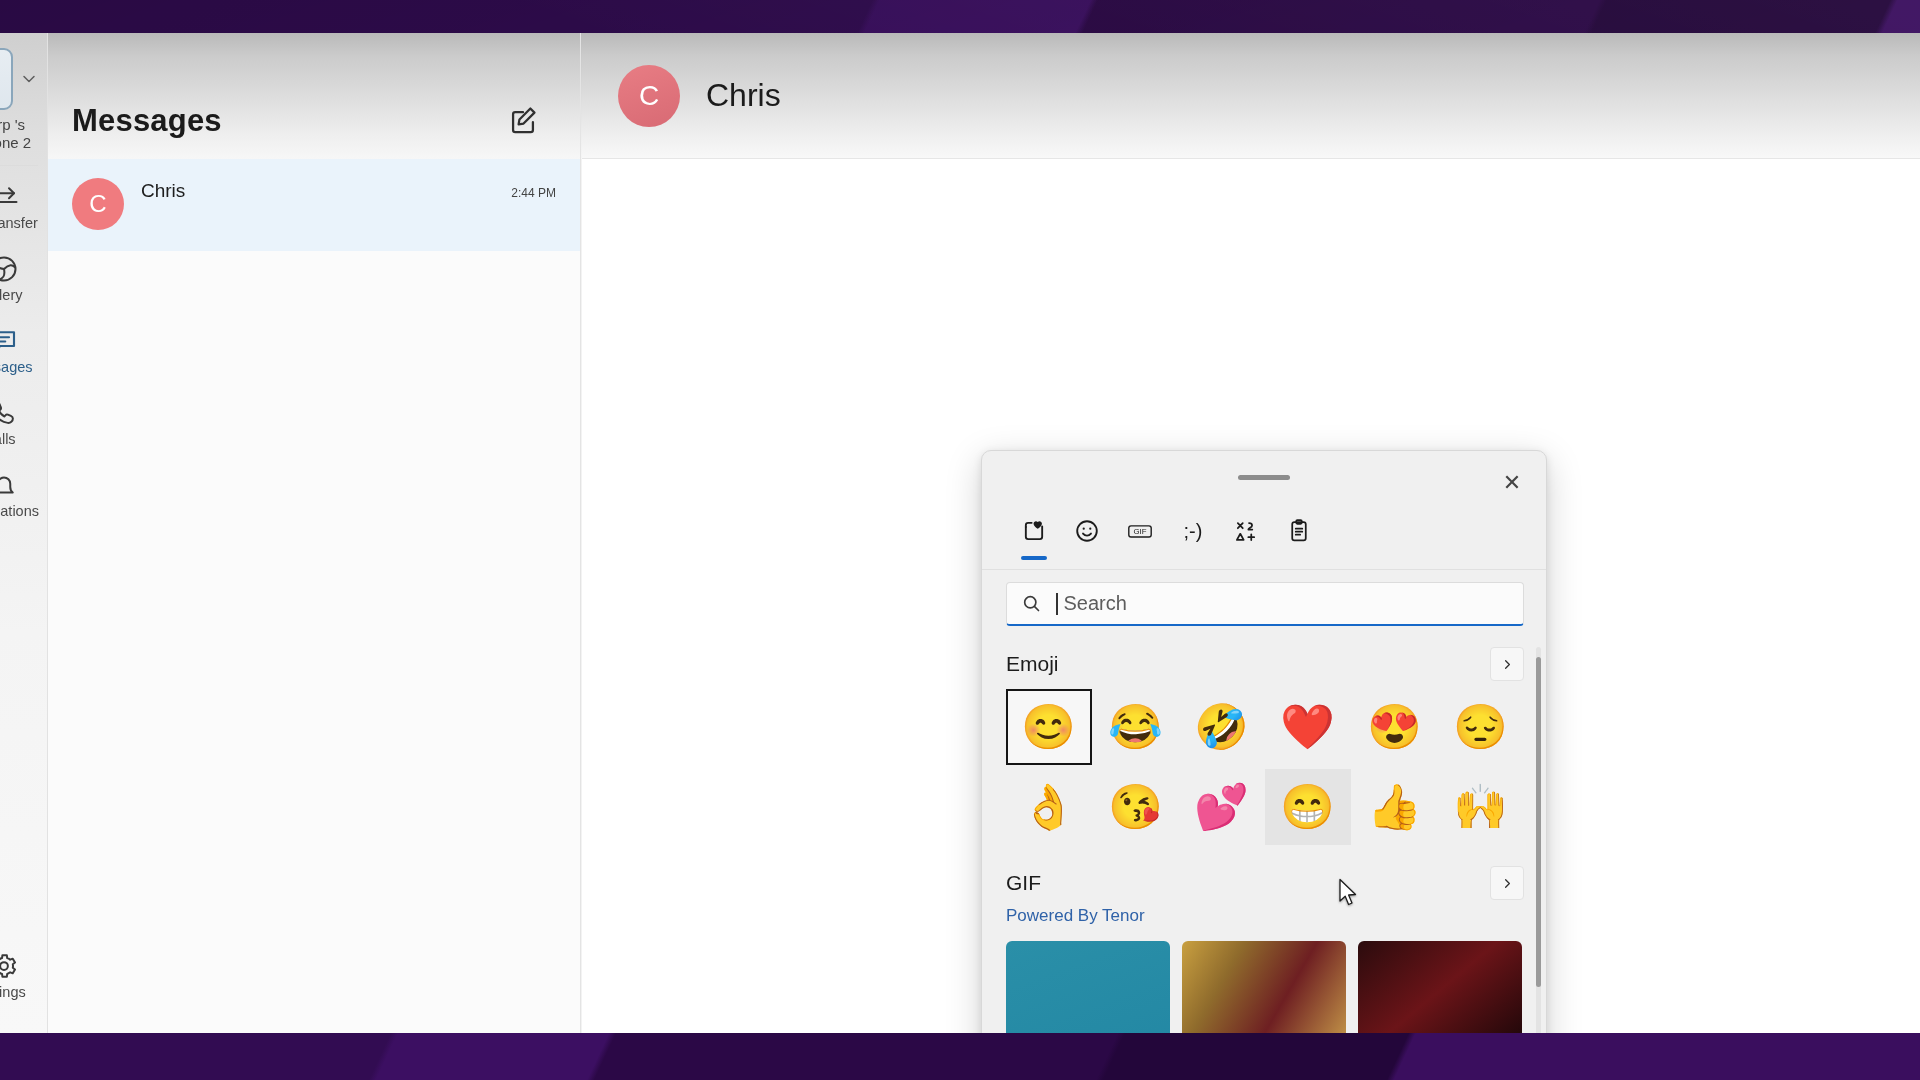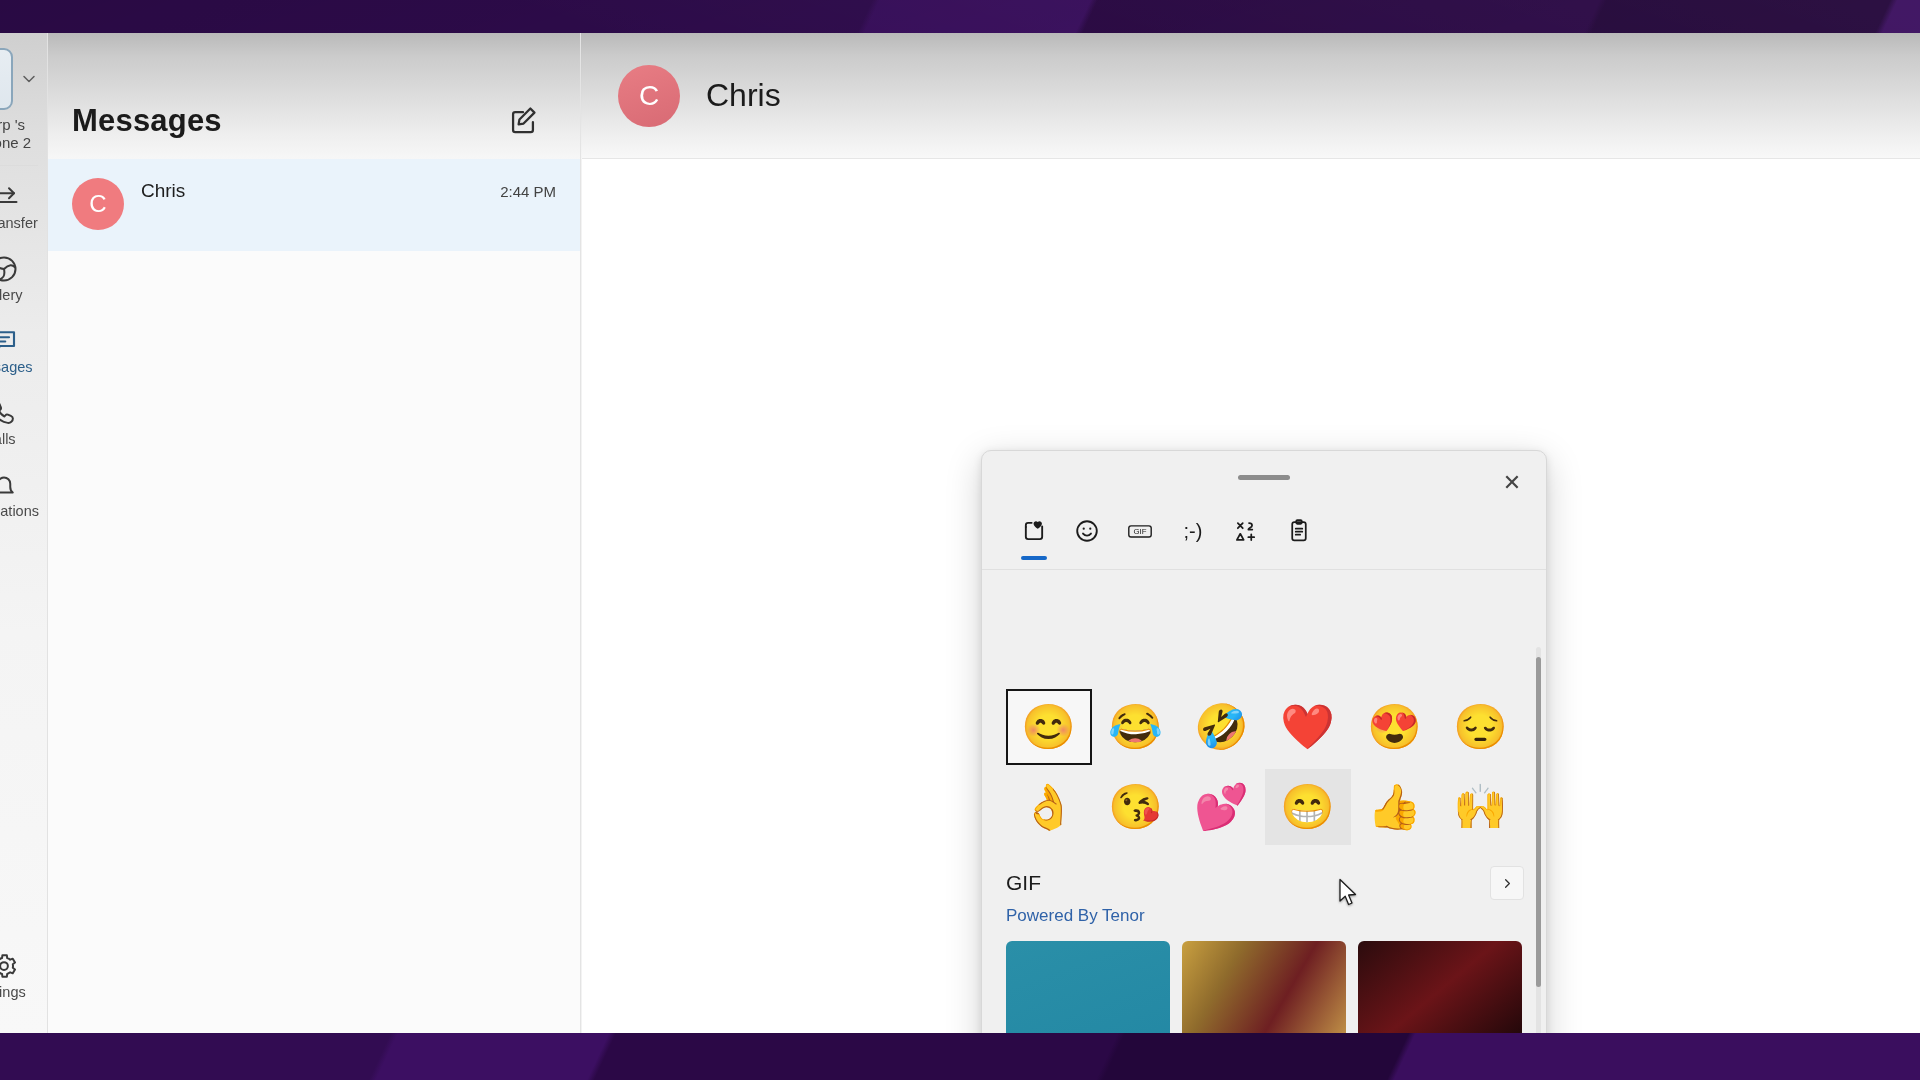--- a/index.html
+++ b/index.html
@@ -122,21 +122,21 @@
   }
   .avatar {
     width: 52px; height: 52px; border-radius: 50%;
     background: #f07b7f; color: #fff;
     display: flex; align-items: center; justify-content: center;
     font-size: 24px; flex: none;
   }
   .convo-body { flex: 1; min-width: 0; padding-top: 2px; }
   .convo-top { display: flex; justify-content: space-between; align-items: baseline; }
   .convo-name { font-size: 19px; color: #1d1d1d; }
-  .convo-time { font-size: 15px; color: #434343; }
+  .convo-time { font-size: 12px; color: #434343; }
   .convo-prev { font-size: 19px; color: #2a2a2a; margin-top: 9px; }
 
   
   .chat {
     position: absolute; left: 622px; top: 0;
     width: 1338px; height: 1000px;
     background: #ffffff;
   }
   .chat-head {
     height: 126px; position: relative;
@@ -451,21 +451,39 @@
             <rect x="9.6" y="2.6" width="4.8" height="3.2" rx="1"></rect>
             <line x1="9.2" y1="10" x2="14.8" y2="10"></line>
             <line x1="9.2" y1="12.6" x2="14.8" y2="12.6"></line>
             <line x1="9.2" y1="15.2" x2="13" y2="15.2"></line>
           </svg>
 
         </div>
 
       </div>
 
-
+      <div class="search-wrap">
+        <div class="search-box">
+          <svg class="s-ico" viewBox="0 0 24 24" fill="none" stroke="currentColor" stroke-width="1.9" stroke-linecap="round" stroke-linejoin="round">
+            <circle cx="10.6" cy="10.6" r="6.4"></circle>
+              <line x1="15.3" y1="15.3" x2="20" y2="20"></line>
+          </svg>
+          <div class="caret"></div>
+          <span class="search-ph">Search</span>
+        </div>
+      </div>
+
+      <div class="sec-head sec-emoji">
+        <span class="sec-title">Emoji</span>
+        <div class="sec-more">
+          <svg width="15" height="15" viewBox="0 0 24 24" fill="none" stroke="currentColor" stroke-width="2" stroke-linecap="round" stroke-linejoin="round">
+            <polyline points="9 6 15 12 9 18"></polyline>
+          </svg>
+        </div>
+      </div>
 
       <div class="emoji-grid">
         <div class="emoji-cell selected">😊</div>
         <div class="emoji-cell">😂</div>
         <div class="emoji-cell">🤣</div>
         <div class="emoji-cell">❤️</div>
         <div class="emoji-cell">😍</div>
         <div class="emoji-cell">😔</div>
         <div class="emoji-cell">👌</div>
         <div class="emoji-cell">😘</div>

